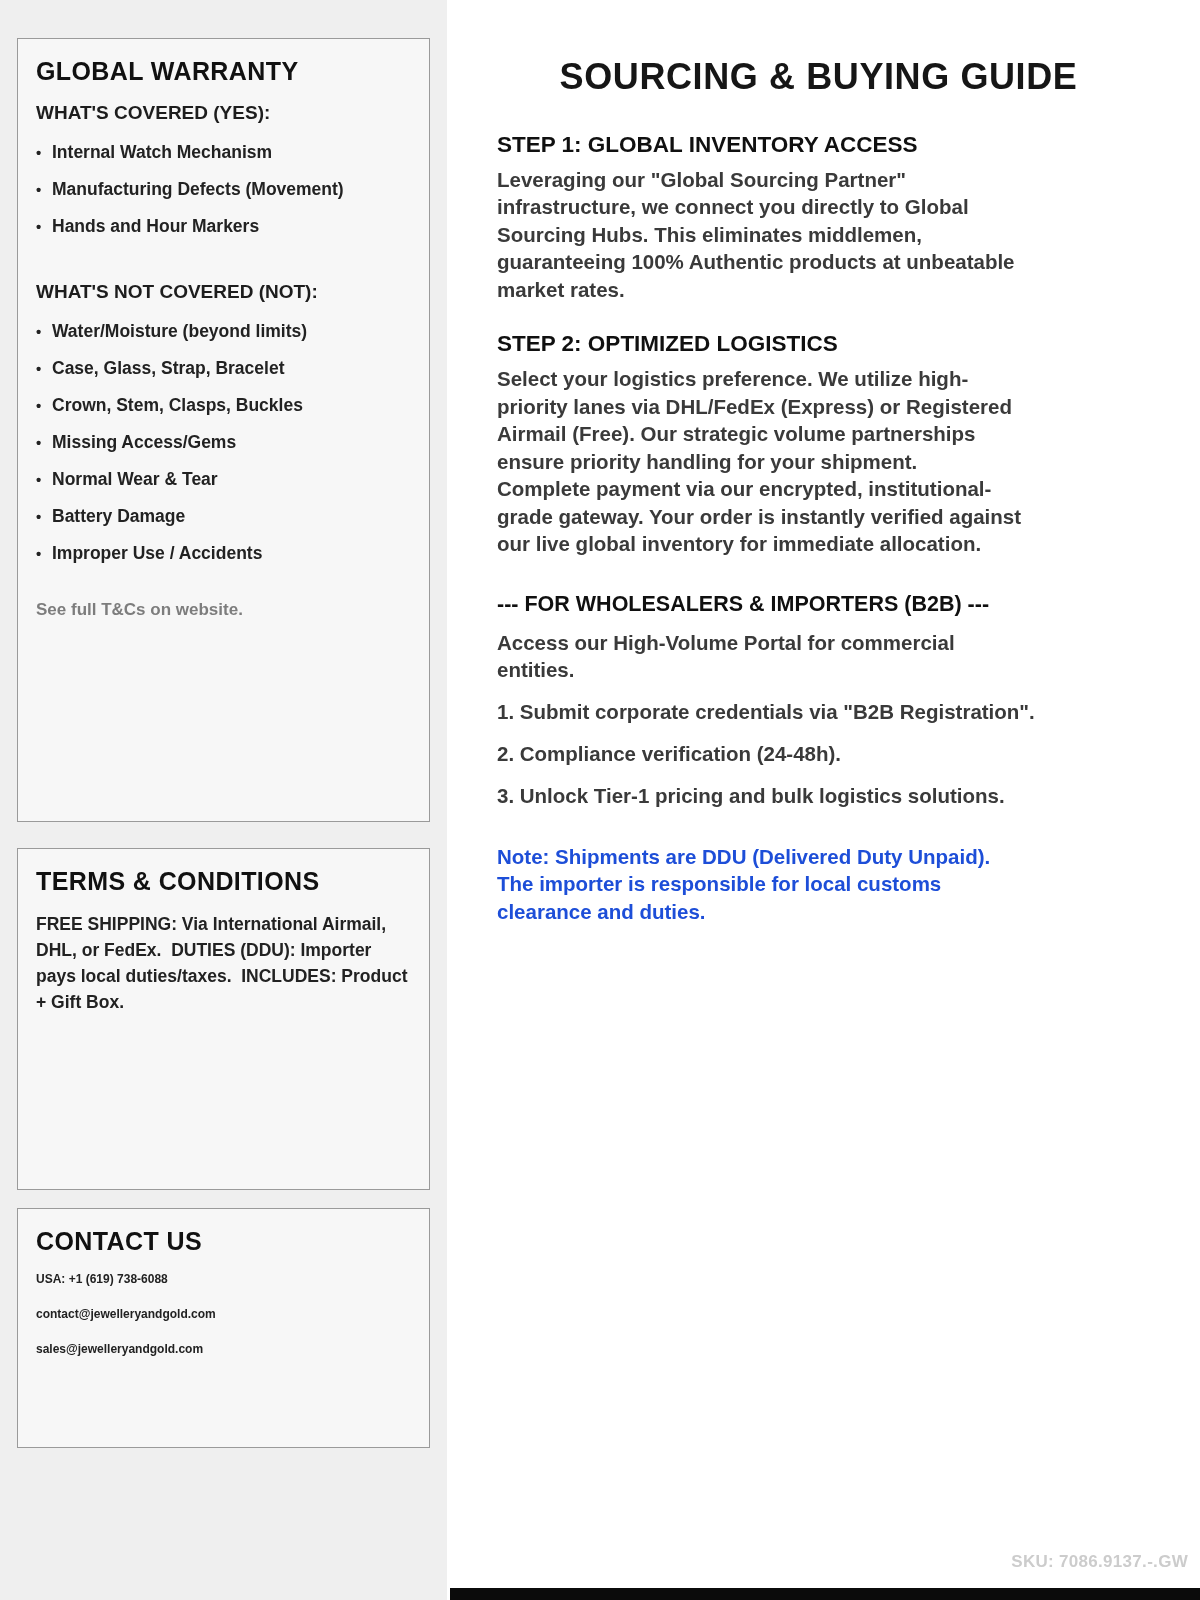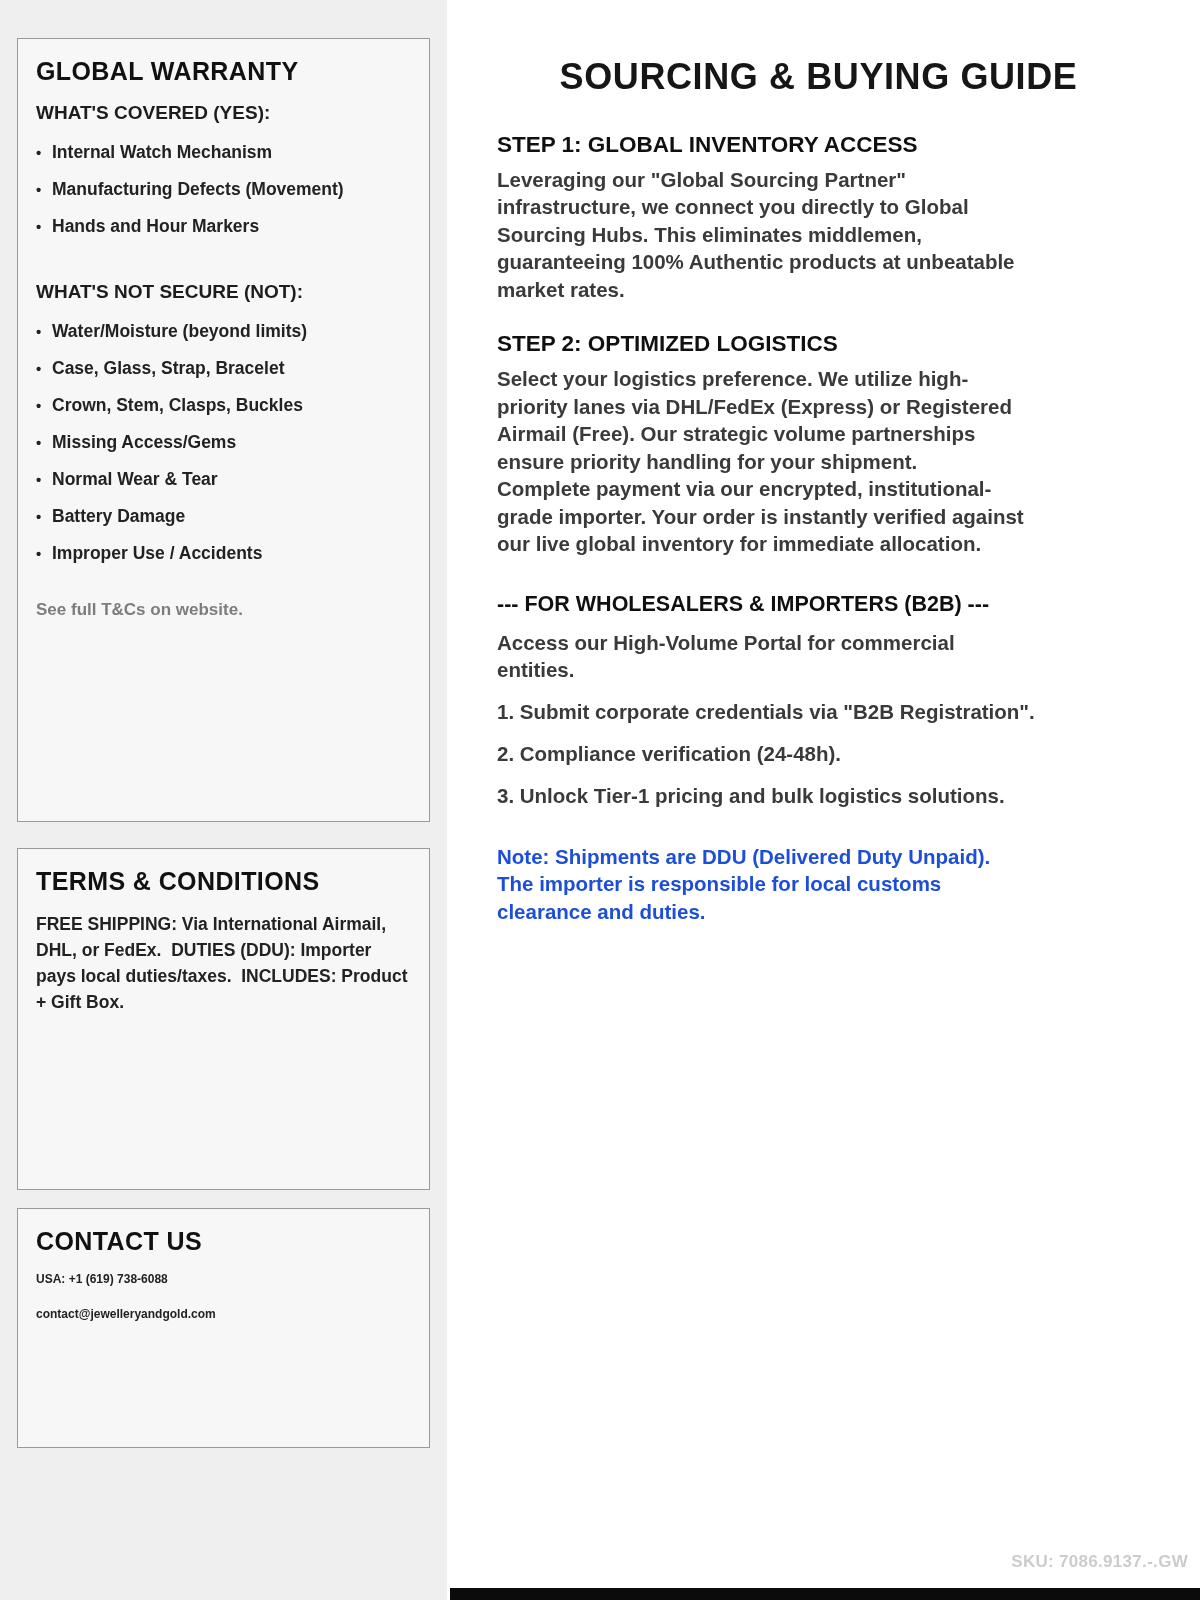--- a/index.html
+++ b/index.html
@@ -173,21 +173,21 @@
     <section class="box box-warranty">
       <h2 class="box-title">GLOBAL WARRANTY</h2>
 
       <h3 class="sub-heading">WHAT'S COVERED (YES):</h3>
       <ul class="bullet-list">
         <li>Internal Watch Mechanism</li>
         <li>Manufacturing Defects (Movement)</li>
         <li>Hands and Hour Markers</li>
       </ul>
 
-      <h3 class="sub-heading second">WHAT'S NOT SECURE (NOT):</h3>
+      <h3 class="sub-heading second">WHAT'S NOT COVERED (NOT):</h3>
       <ul class="bullet-list">
         <li>Water/Moisture (beyond limits)</li>
         <li>Case, Glass, Strap, Bracelet</li>
         <li>Crown, Stem, Clasps, Buckles</li>
         <li>Missing Access/Gems</li>
         <li>Normal Wear &amp; Tear</li>
         <li>Battery Damage</li>
         <li>Improper Use / Accidents</li>
       </ul>
 
@@ -196,39 +196,40 @@
 
     <section class="box box-terms">
       <h2 class="box-title">TERMS &amp; CONDITIONS</h2>
       <p class="terms-body">FREE SHIPPING: Via International Airmail, DHL, or FedEx.  DUTIES (DDU): Importer pays local duties/taxes.  INCLUDES: Product + Gift Box.</p>
     </section>
 
     <section class="box box-contact">
       <h2 class="box-title">CONTACT US</h2>
       <p class="contact-line">USA: +1 (619) 738-6088</p>
       <p class="contact-line">contact@jewelleryandgold.com</p>
+      <p class="contact-line">sales@jewelleryandgold.com</p>
     </section>
 
   </aside>
 
   <main class="main">
     <h1 class="main-title">SOURCING &amp; BUYING GUIDE</h1>
 
     <section class="step">
       <h3 class="step-heading">STEP 1: GLOBAL INVENTORY ACCESS</h3>
       <p class="step-body">Leveraging our "Global Sourcing Partner" infrastructure, we connect you directly to Global Sourcing Hubs. This eliminates middlemen, guaranteeing 100% Authentic products at unbeatable market rates.</p>
     </section>
 
     <section class="step">
       <h3 class="step-heading">STEP 2: OPTIMIZED LOGISTICS</h3>
       <p class="step-body">Select your logistics preference. We utilize high-priority lanes via DHL/FedEx (Express) or Registered Airmail (Free). Our strategic volume partnerships ensure priority handling for your shipment.</p>
     </section>
 
     <section class="step">
-      <p class="step-body">Complete payment via our encrypted, institutional-grade importer. Your order is instantly verified against our live global inventory for immediate allocation.</p>
+      <p class="step-body">Complete payment via our encrypted, institutional-grade gateway. Your order is instantly verified against our live global inventory for immediate allocation.</p>
     </section>
 
 
     <section class="b2b">
       <h3 class="b2b-heading">--- FOR WHOLESALERS &amp; IMPORTERS (B2B) ---</h3>
       <p class="b2b-intro">Access our High-Volume Portal for commercial entities.</p>
       <p class="b2b-item">1. Submit corporate credentials via "B2B Registration".</p>
       <p class="b2b-item">2. Compliance verification (24-48h).</p>
       <p class="b2b-item">3. Unlock Tier-1 pricing and bulk logistics solutions.</p>
       <p class="b2b-note">Note: Shipments are DDU (Delivered Duty Unpaid). The importer is responsible for local customs clearance and duties.</p>

